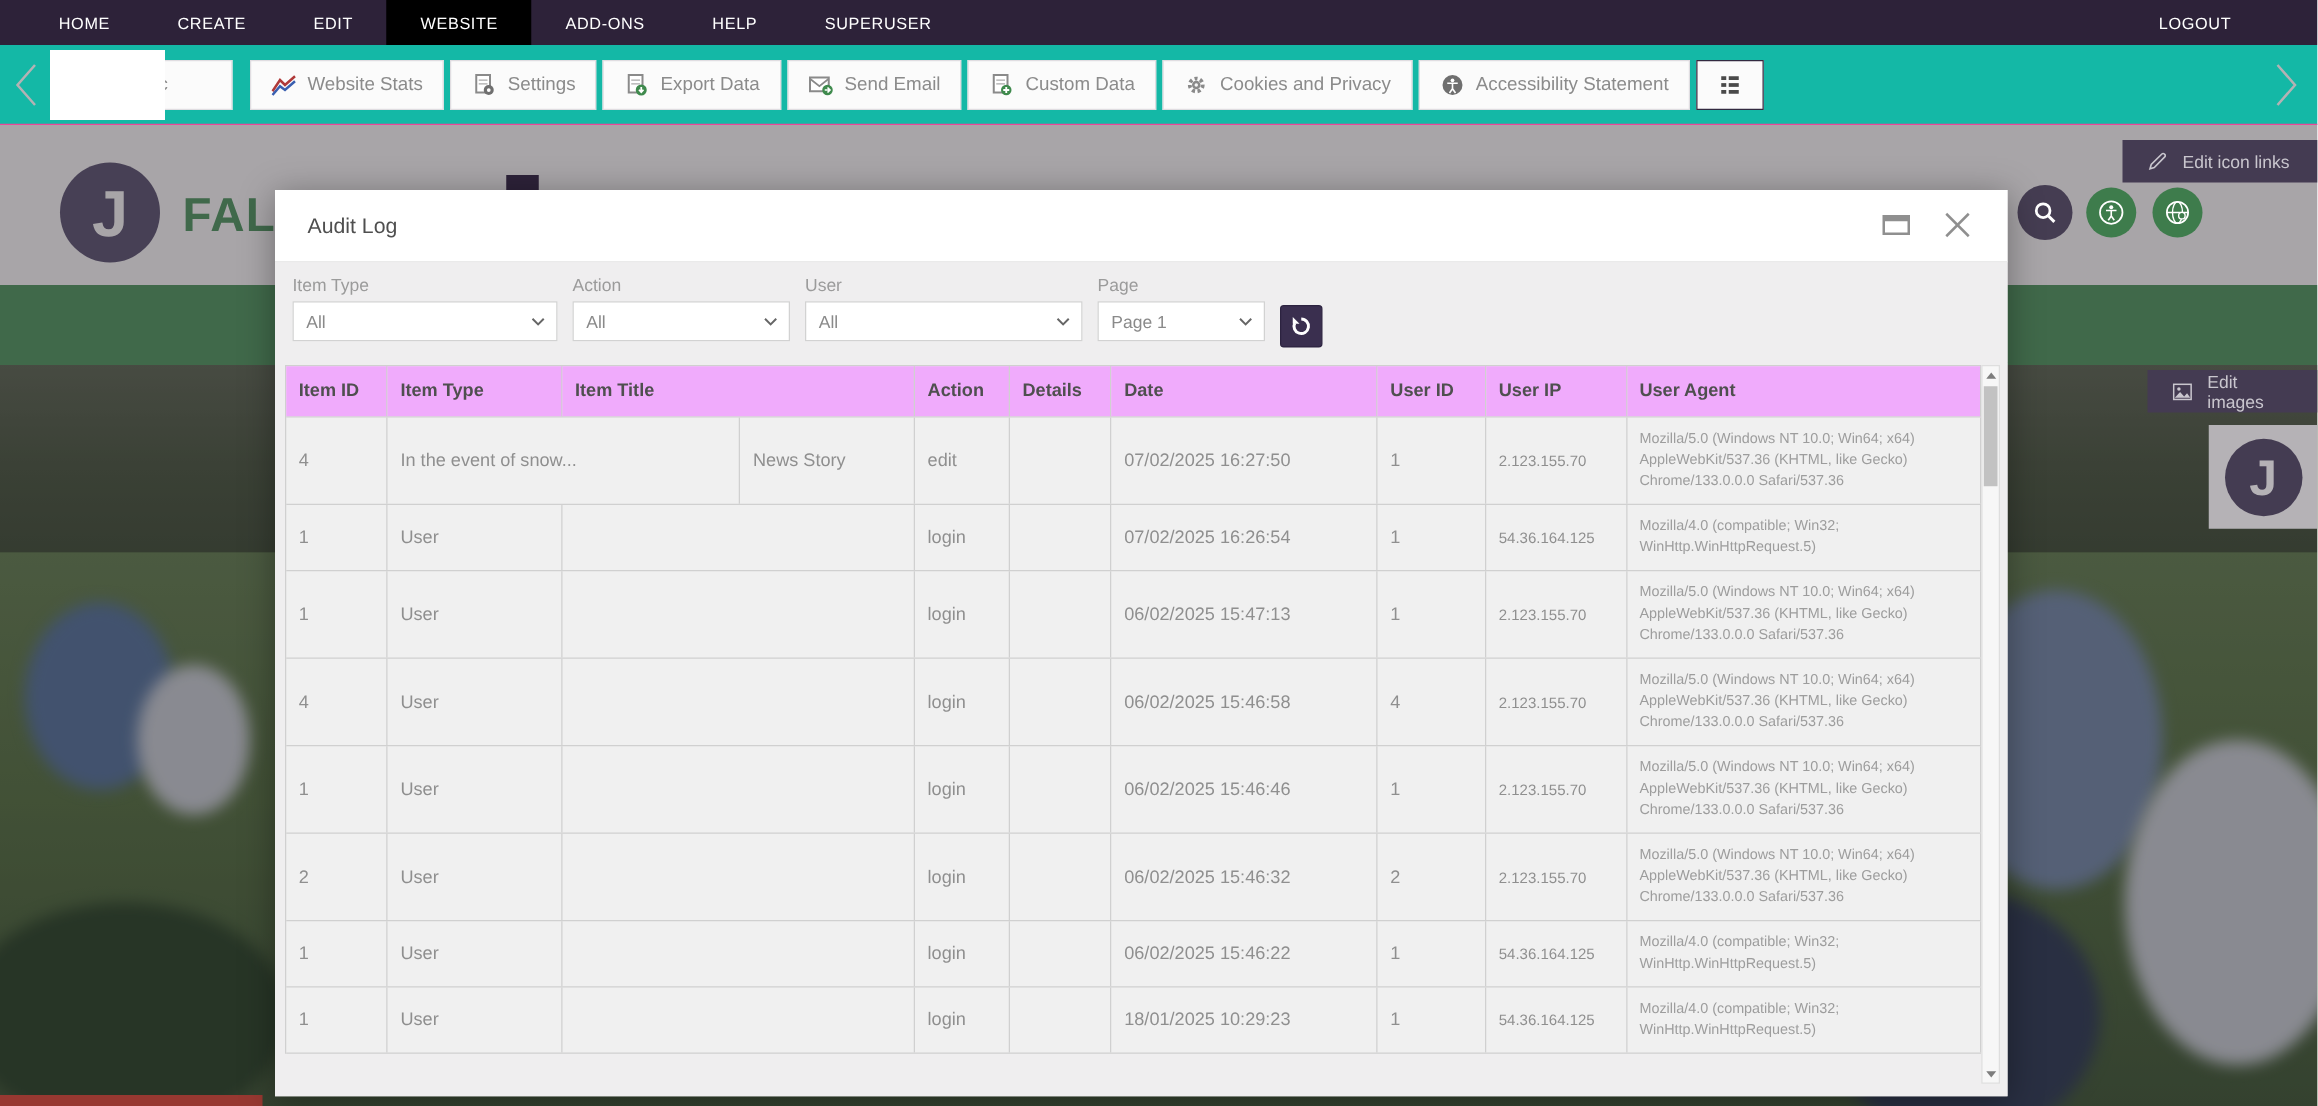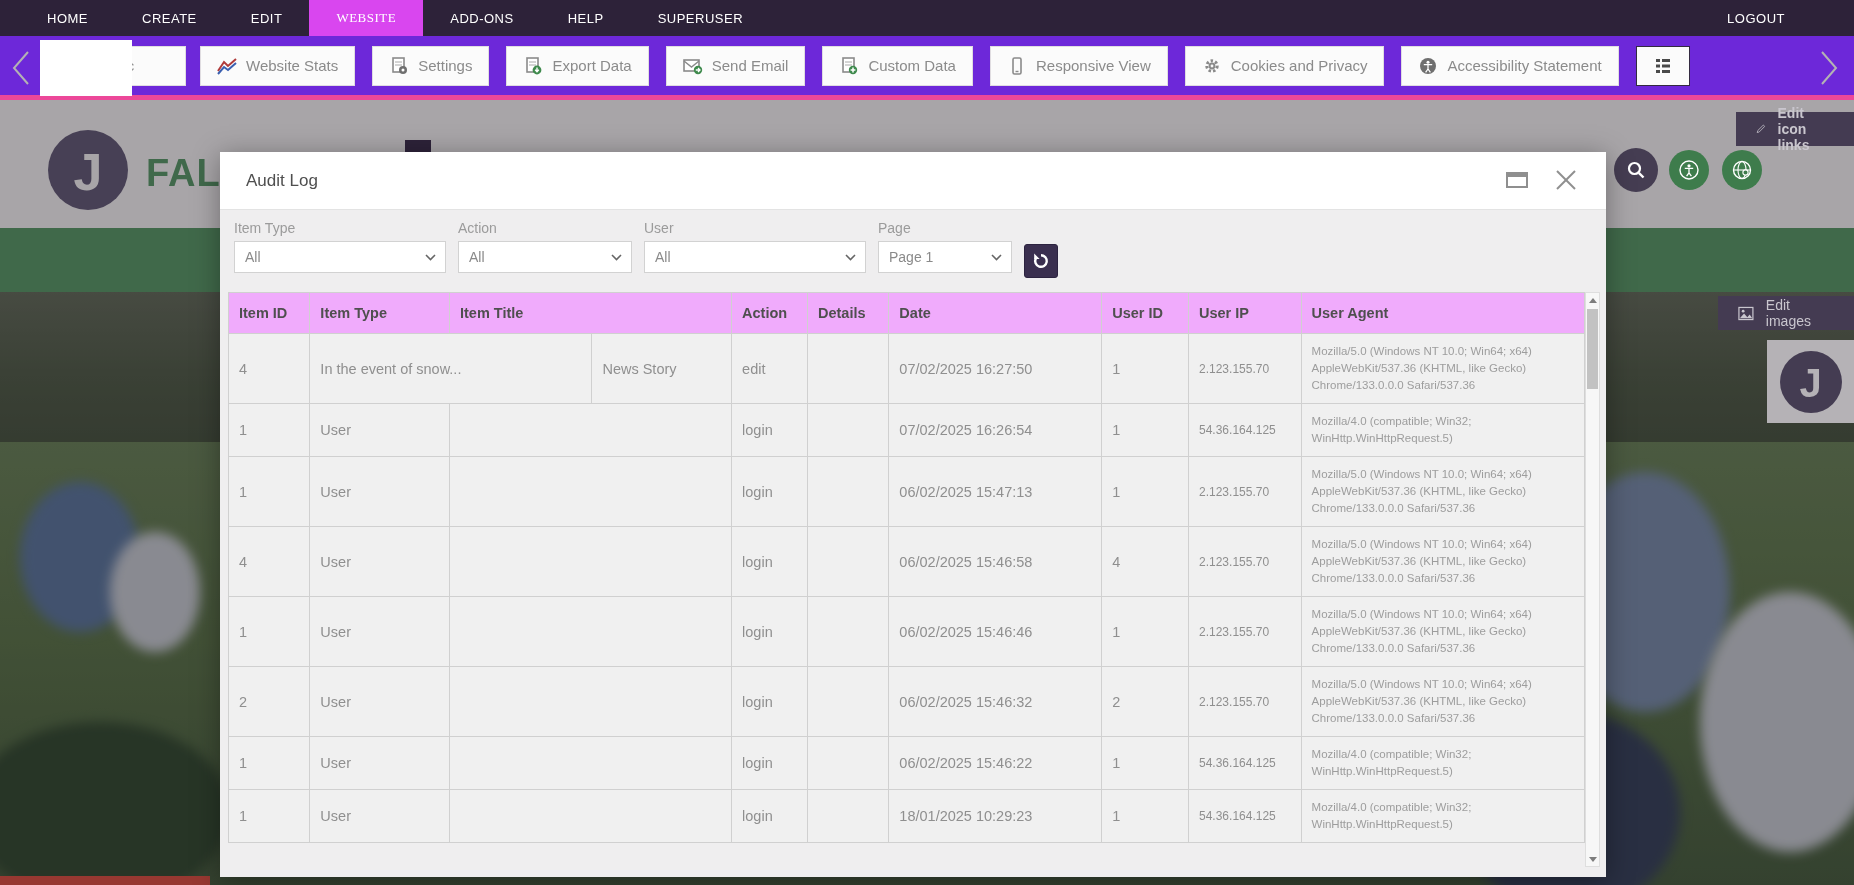--- a/index.html
+++ b/index.html
@@ -5,27 +5,27 @@
   * { margin:0; padding:0; box-sizing:border-box; }
   html,body { width:1854px; height:885px; overflow:hidden; background:#fff;
               font-family:"Liberation Sans", sans-serif; }
   #app { position:relative; width:1854px; height:885px; overflow:hidden; }
 
   
   .topbar { position:absolute; left:0; top:0; width:100%; height:36px;
             background:#2d2239; display:flex; align-items:stretch; padding-left:20px; z-index:40; }
   .nav-item { color:#fff; font-size:13px; letter-spacing:.5px; display:flex; align-items:center;
               padding:0 27px; cursor:pointer; }
-  .nav-item.active { background:#d946ef;font-family:Liberation Serif, serif; }
+  .nav-item.active { background:#000000; }
   .nav-item.logout { margin-left:auto; margin-right:42px; }
 
   
-  .toolbar { position:absolute; left:0; top:36px; width:100%; height:64px; background:#6d28d9;
-             display:flex; align-items:center; gap:17px; padding-left:200px; z-index:40;
-             border-bottom:5px solid #ec4899; }
+  .toolbar { position:absolute; left:0; top:36px; width:100%; height:64px; background:#14b8a6;
+             display:flex; align-items:center; gap:5px; padding-left:200px; z-index:40;
+             border-bottom:1px solid #ec4899; }
   .tb-btn { display:flex; align-items:center; gap:9px; background:#fbfbfb; border:1px solid #e0dde1;
             color:#8b8b8b; font-size:15px; height:40px; padding:0 16px; cursor:pointer;
             font-family:"Liberation Sans", sans-serif; white-space:nowrap; }
   .tb-btn.active { border:1px solid #332a40; color:#6d6d6d; }
   .tb-btn.partial { position:absolute; left:40px; width:146px; padding-left:70px; }
   .tb-fade { position:absolute; left:40px; top:4px; width:92px; height:56px; background:#fff; z-index:2; }
   .chev { position:absolute; top:14px; width:22px; height:36px; cursor:pointer; z-index:3; }
   .chev.left { left:10px; } .chev.right { right:14px; }
   .tb-ic { width:20px; height:18px; flex:0 0 auto; }
 
@@ -45,21 +45,21 @@
               background:linear-gradient(180deg,#66705a 0%, #515f45 55%, #47563c 100%); }
   .ph-grass { position:absolute; left:0; top:150px; width:100%; height:443px;
               background:linear-gradient(180deg,#6d8a57 0%, #5d7a46 45%, #46603a 100%); }
   .blob { position:absolute; border-radius:50%; filter:blur(6px); }
   .photo-dim { position:absolute; inset:0; background:rgba(28,24,34,.42); }
 
   .red-bar { position:absolute; left:0; top:776px; width:210px; height:9px; background:#973831; }
 
   .edit-bar { position:absolute; height:34px; background:#443b52; color:#c9c6ce; font-size:14px;
               display:flex; align-items:center; gap:12px; padding:0 20px; cursor:pointer; z-index:5; }
-  .edit-bar.links { right:0; top:12px; width:118px;font-weight:bold; }
+  .edit-bar.links { right:0; top:12px; width:156px; }
   .edit-bar.images { right:0; top:196px; width:136px; }
   .circle { position:absolute; border-radius:50%; display:flex; align-items:center; justify-content:center;
             cursor:pointer; z-index:5; }
   .circle.search { left:1614px; top:48px; width:44px; height:44px; background:#453d52; }
   .circle.grn1 { left:1669px; top:50px; width:40px; height:40px; background:#3e7c4c; }
   .circle.grn2 { left:1722px; top:50px; width:40px; height:40px; background:#3e7c4c; }
   .j-square { position:absolute; left:1767px; top:240px; width:87px; height:83px; background:#b5b2b6;
               display:flex; align-items:center; justify-content:center; z-index:5; }
   .j-circle { width:62px; height:62px; border-radius:50%; background:#443c52; display:flex;
               align-items:center; justify-content:center; }
@@ -179,27 +179,20 @@
       <svg class="tb-ic" viewBox="0 0 20 18">
         <rect x="4" y="1" width="11" height="14" fill="#fff" stroke="#8a8a8a" stroke-width="1.6"></rect>
         <line x1="6" y1="5" x2="13" y2="5" stroke="#aaa"></line>
           <line x1="6" y1="8" x2="13" y2="8" stroke="#aaa"></line>
         <circle cx="14" cy="13" r="4.2" fill="#3f8a4d"></circle>
         <path d="M14 10.6 v4.8 M11.6 13 h4.8" stroke="#fff" stroke-width="1.5"></path>
       </svg>
       <span>Custom Data</span>
     </button>
 
-    <button class="tb-btn">
-      <svg class="tb-ic" viewBox="0 0 20 18">
-        <rect x="6" y="1" width="8" height="16" rx="1.5" fill="none" stroke="#8a8a8a" stroke-width="1.6"></rect>
-        <line x1="8.5" y1="14.5" x2="11.5" y2="14.5" stroke="#8a8a8a" stroke-width="1.4"></line>
-      </svg>
-      <span>Responsive View</span>
-    </button>
 
     <button class="tb-btn">
       <svg class="tb-ic" viewBox="0 0 20 18">
         <circle cx="10" cy="9" r="5.2" fill="none" stroke="#8a8a8a" stroke-width="3" stroke-dasharray="2.4 2.1"></circle>
         <circle cx="10" cy="9" r="3.4" fill="#8a8a8a"></circle>
           <circle cx="10" cy="9" r="1.4" fill="#f7f7f7"></circle>
       </svg>
       <span>Cookies and Privacy</span>
     </button>
 

